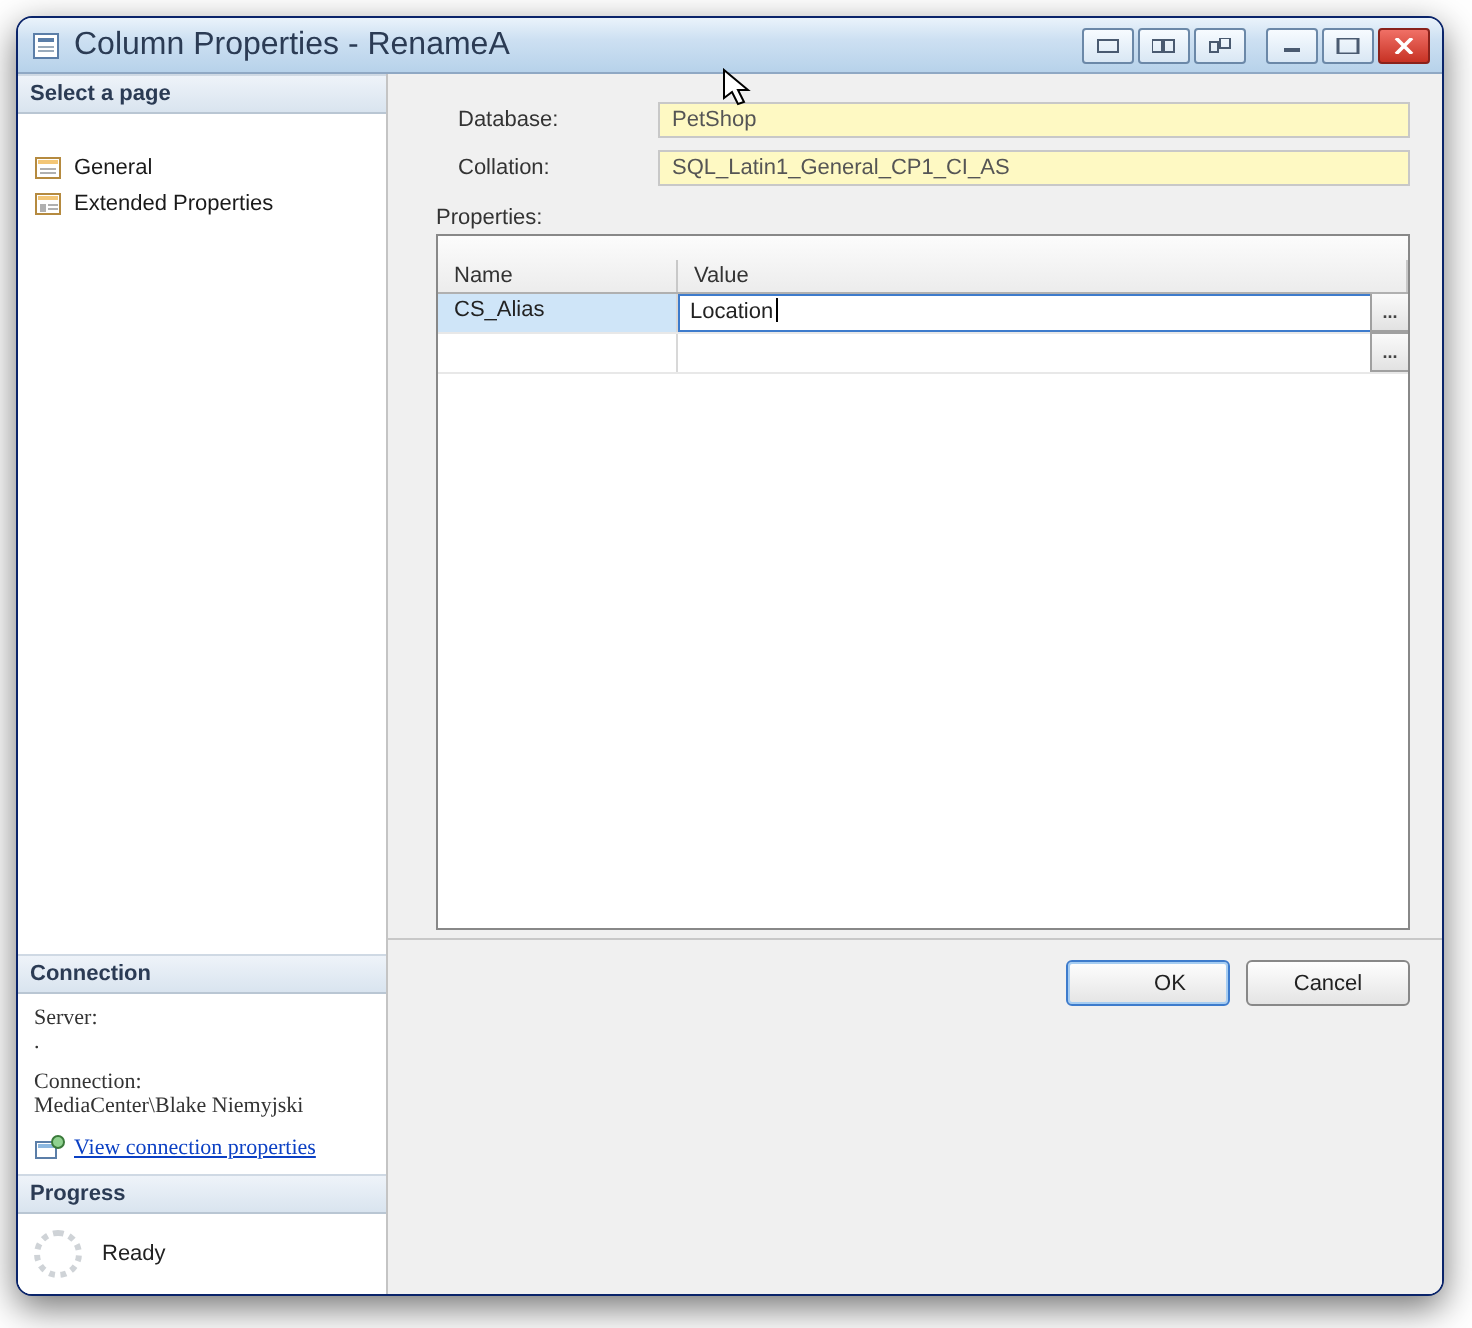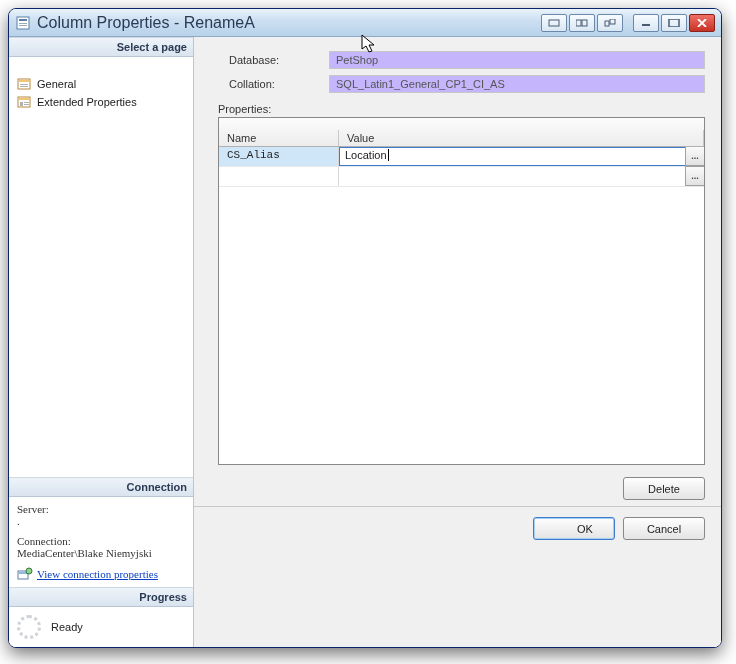--- a/index.html
+++ b/index.html
@@ -66,21 +66,20 @@
     display: flex;
     flex-direction: column;
   }
   .section-header {
     background: linear-gradient(#eef3f9,#d9e4ef);
     border-top: 1px solid #cfd9e4;
     border-bottom: 1px solid #b9c6d3;
     padding: 3px 6px;
     font-weight: bold;
     color: #2b3b54;
-    text-align: right;
   }
   .page-item {
     display: flex;
     align-items: center;
     padding: 2px 6px 2px 8px;
     gap: 4px;
     cursor: default;
     color: #1a1a1a;
   }
   .page-item svg { flex: 0 0 auto; }
@@ -126,21 +125,21 @@
   .chev { font-size: 9px; color:#555; padding:0 3px;}
   .tb-sep { width:1px; height:18px; background:#c0c0c0; margin:0 4px;}
 
   .form-area {
     padding: 14px 16px 4px 24px;
   }
   .form-row { display:flex; align-items:center; margin-bottom:6px;padding-left:11px; }
   .form-row .lbl { width: 100px; color:#333; }
   .form-row .val {
     flex: 1;
-    background: #c4b5fd;
+    background: #fef9c3;
     border: 1px solid #c8c8c8;
     padding: 2px 6px;
     color: #555;
     min-height: 18px;
   }
   .prop-label { margin: 10px 0 2px 0; color:#333;}
   .grid {
     background:#fff;
     border:1px solid #888;
     height: 348px;
@@ -158,21 +157,21 @@
     border-right:1px solid #c8c8c8;
     color:#333;
     margin-top:12px;
   }
   .gh.name { width: 120px; }
   .gh.value { flex:1; }
   .grid-body { flex:1; overflow:auto; position:relative;}
   .grid-row { display:flex; height:20px; align-items:stretch; border-bottom:1px solid #e8e8e8;}
   .cell.name { width:120px; padding:2px 8px; border-right:1px solid #d8d8d8; }
   .cell.value { flex:1; padding:2px 6px; position:relative;}
-  .grid-row.selected .cell.name { background:#cfe5f8;font-family:Liberation Mono, monospace; }
+  .grid-row.selected .cell.name { background:#cfe5f8; }
   .grid-row.selected .cell.value {
     background:#fff;
     outline:1px solid #3d7bcc;
     outline-offset:-1px;
   }
   .ellipsis-btn {
     position:absolute;
     right:-1px; top:-1px;
     width: 20px; height: 20px;
     border:1px solid #a0a0a0;
@@ -362,23 +361,20 @@
             <div class="grid-row empty">
               <div class="cell name"></div>
               <div class="cell value">
                 <div class="ellipsis-btn">...</div>
               </div>
             </div>
           </div>
         </div>
       </div>
 
-      <div class="delete-row">
-        <button class="std">Delete</button>
-      </div>
 
       <div class="footer">
         <button class="std default">OK</button>
         <button class="std">Cancel</button>
       </div>
     </div>
   </div>
 </div>
 
 <svg class="cursor-img" width="18" height="22">

